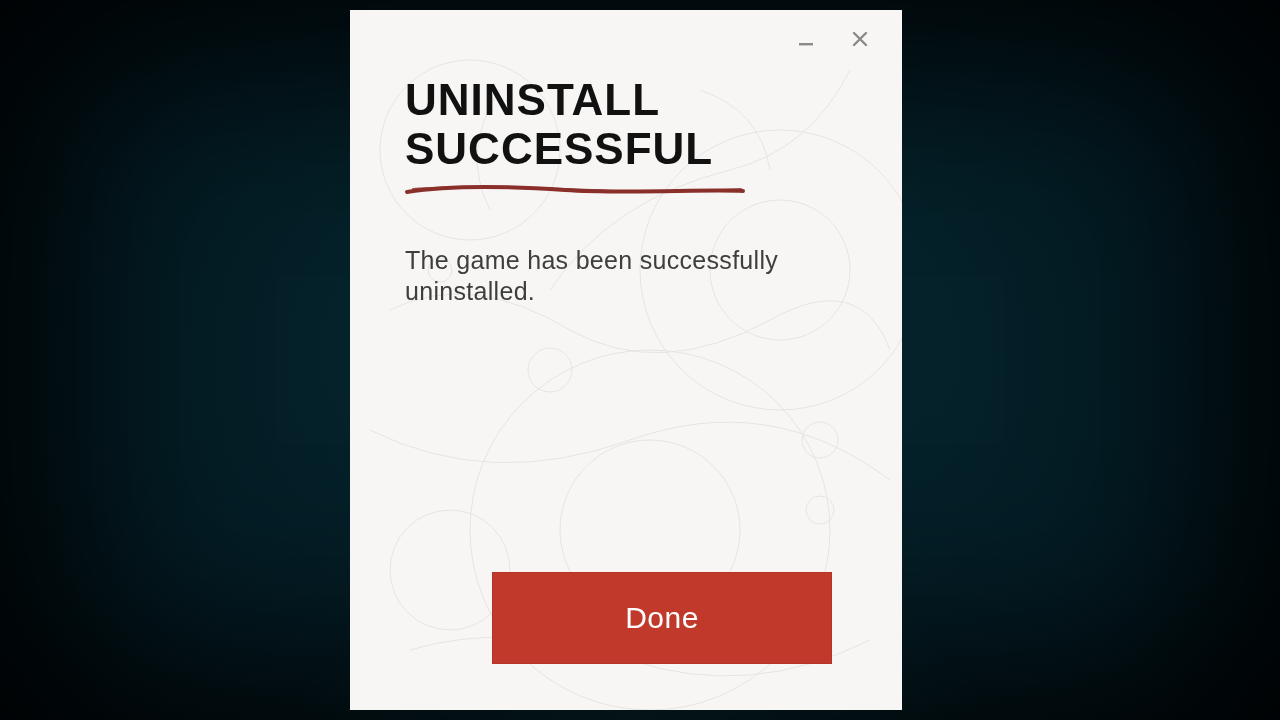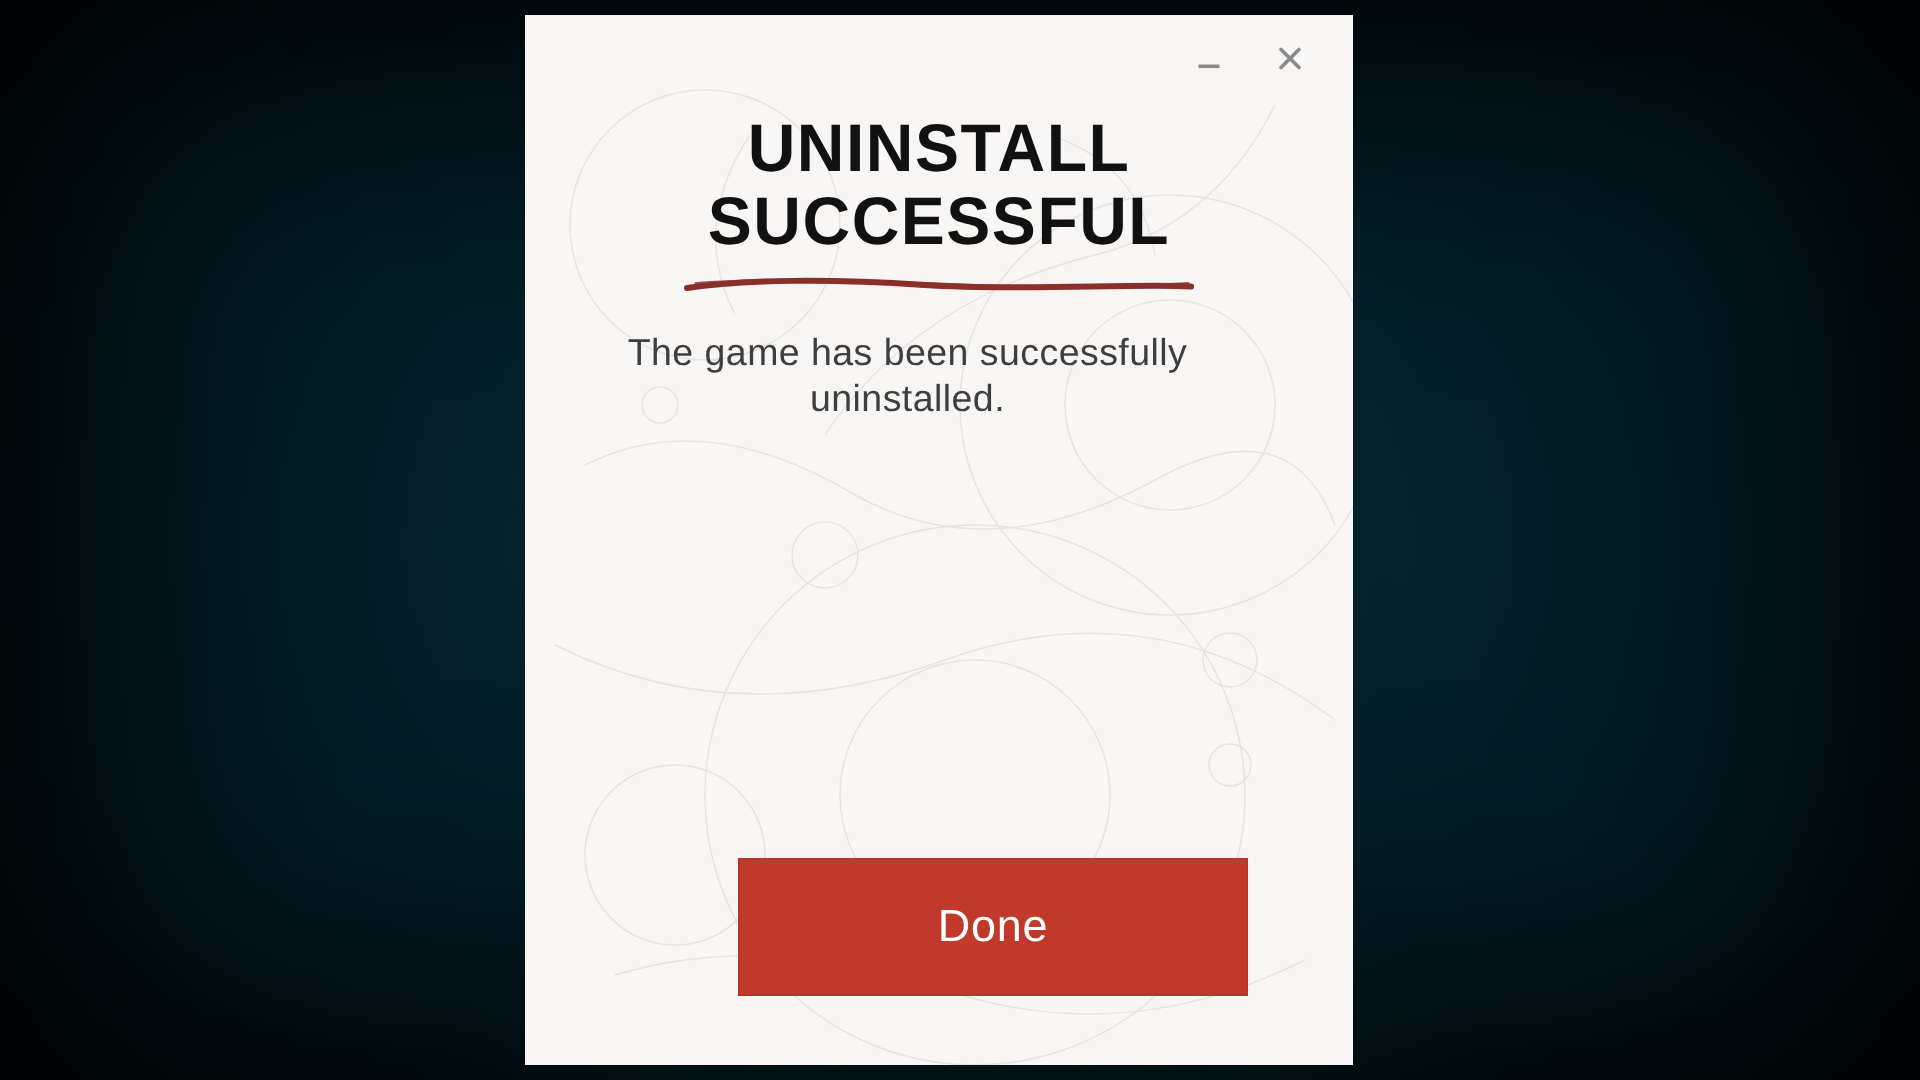--- a/index.html
+++ b/index.html
@@ -58,39 +58,38 @@
     justify-content:center;
     color:#8a8a8a;
     cursor:pointer;
     user-select:none;
   }
   .content {
     position:absolute;
     left: 55px;
     right: 55px;
     top: 66px;
-    text-align: center;
   }
   .heading {
     font-family: Impact, "Arial Black", sans-serif;
     font-weight: 900;
     font-size: 44px;
     line-height: 1.08;
     letter-spacing: 1px;
     color: #111111;
     white-space: pre-line;
     transform: scaleY(1.02);
   }
   .rule {
     margin-top: 12px;
     width: 340px;
     height: 14px;
   }
   .body-text {
-    margin-top: 18px;
+    margin-top: 44px;
     font-size: 25px;
     line-height: 1.25;
     color: #3e3e3e;
     letter-spacing: 0.3px;
     font-family: "Comic Sans MS", "Segoe Print", "Segoe UI", sans-serif;
     font-weight: 400;
     max-width: 400px;
   }
   .done-btn {
     position:absolute;

